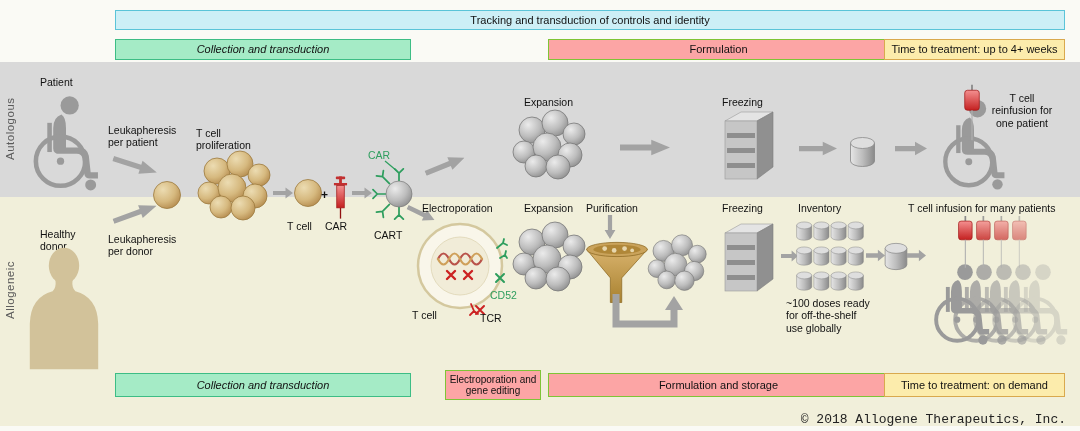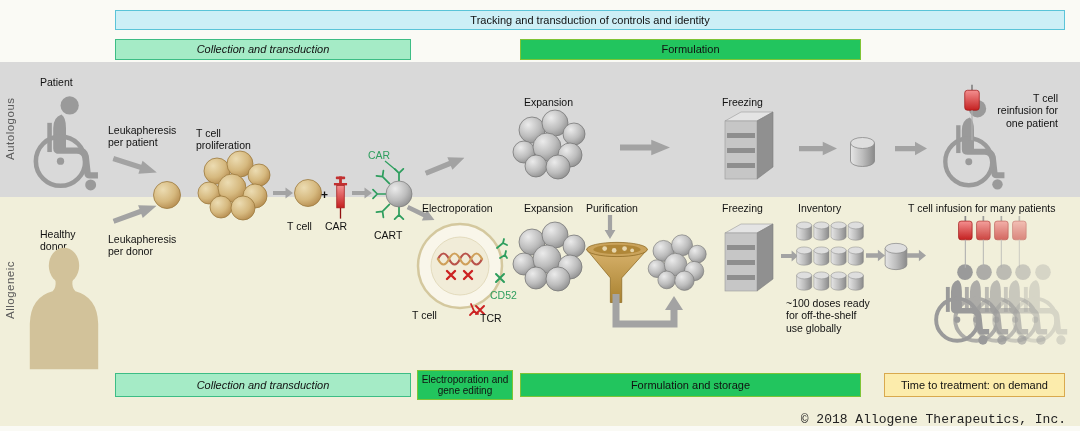--- a/index.html
+++ b/index.html
@@ -7,27 +7,27 @@
   body { font-family:"Liberation Sans", sans-serif; }
   .canvas { position:relative; width:1080px; height:431px; background:#fafaf5; overflow:hidden; }
   .band { position:absolute; left:0; width:1080px; }
   .band.gray  { top:62px;  height:135px; background:#d9d9d9; }
   .band.cream { top:197px; height:229px; background:#f1efda; }
   .abs { position:absolute; }
   .banner { position:absolute; display:flex; align-items:center; justify-content:center;
             text-align:center; font-size:11px; color:#111; line-height:1.1; }
   .banner.cyan   { background:#cdeff6; border:1px solid #5bc4d8; }
   .banner.mint   { background:#a5ebc6; border:1px solid #3dbd85;font-style:italic; }
-  .banner.lime   { background:#22c55e; border:1px solid #7fc436; }
+  .banner.lime   { background:#fca5a5; border:1px solid #7fc436;margin-left:28px; }
   .banner.yellow { background:#fcecac; border:1px solid #d9a94e; }
   .vlabel { position:absolute; width:16px; writing-mode:vertical-rl; transform:rotate(180deg);
             display:flex; align-items:center; justify-content:center;
             font-size:11.5px; color:#5a5a5a; letter-spacing:0.5px; }
   .lbl { position:absolute; font-size:10.5px; color:#111; text-align:left; line-height:1.18; }
-  .lbl.tl { text-align:right; }
+  .lbl.tl { text-align:center; }
   .lbl.nw { white-space:nowrap; }
   .green { color:#2e9e5e; }
   .plus { font-size:12px; font-weight:bold; }
   .copy { position:absolute; right:14px; top:412px; font-size:13px; color:#222;font-family:Liberation Mono, monospace; }
   svg.icon { display:block; }
 </style>
 </head>
 <body>
 
 <svg style="position:absolute;width:0;height:0" aria-hidden="true">
@@ -144,20 +144,21 @@
 
   <div class="band gray"></div>
   <div class="band cream"></div>
 
   <div class="vlabel" style="left:2px;top:77px;height:104px">Autologous</div>
   <div class="vlabel" style="left:2px;top:238px;height:104px">Allogeneic</div>
 
   <div class="banner cyan" style="left:115px;top:10px;width:950px;height:20px">Tracking and transduction of controls and identity</div>
   <div class="banner mint" style="left:115px;top:39px;width:296px;height:21px">Collection and transduction</div>
   <div class="banner lime" style="left:520px;top:39px;width:341px;height:21px">Formulation</div>
+  <div class="banner yellow" style="left:884px;top:39px;width:181px;height:21px">Time to treatment: up to 4+ weeks</div>
 
   <div class="lbl" style="left:40px;top:76px;width:84px">Patient</div>
   <svg class="abs icon" viewBox="0 0 92 106" style="left:24px;top:92px;width:84px;height:100px;color:#9a9a9a">
       <use href="#shape-wheelchair"></use>
     </svg>
 
   <div class="lbl" style="left:108px;top:124px;width:86px">Leukapheresis per patient</div>
   <svg class="abs" viewBox="0 0 48 20" preserveAspectRatio="none" style="left:112px;top:158px;width:46px;height:15px;color:#a3a3a3;transform:rotate(18deg)">
       <use href="#shape-arrow"></use>
     </svg>

